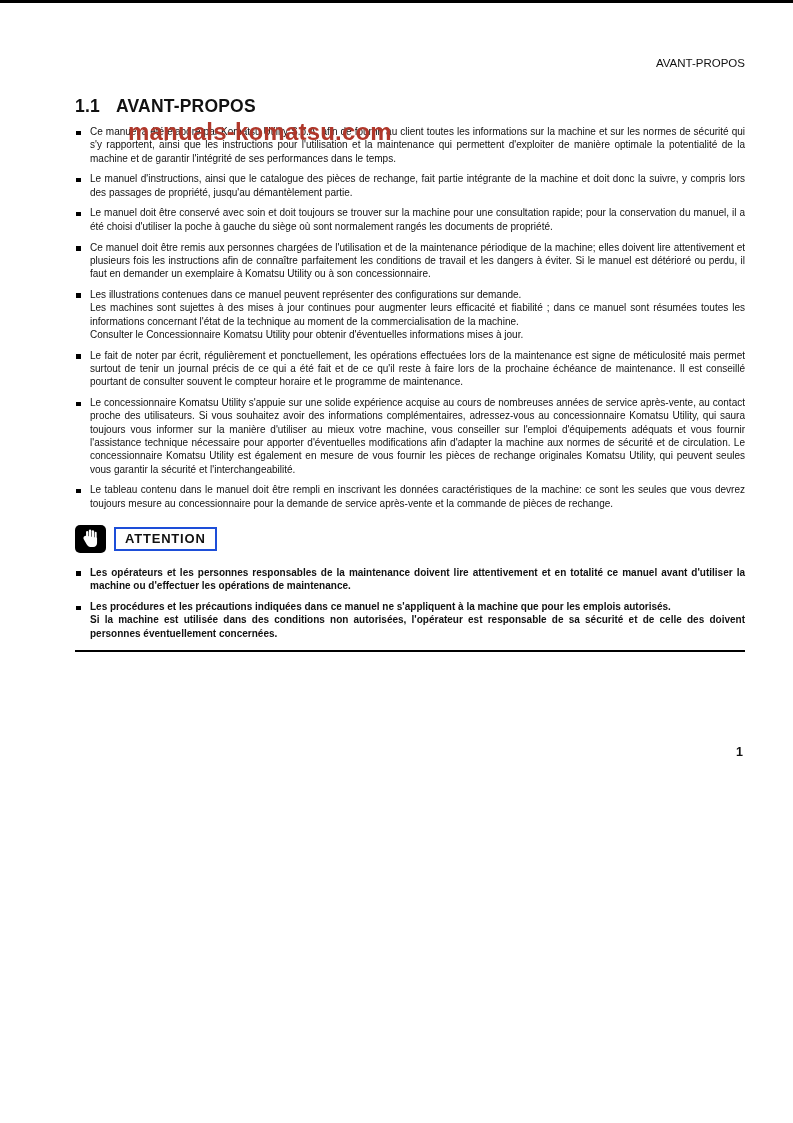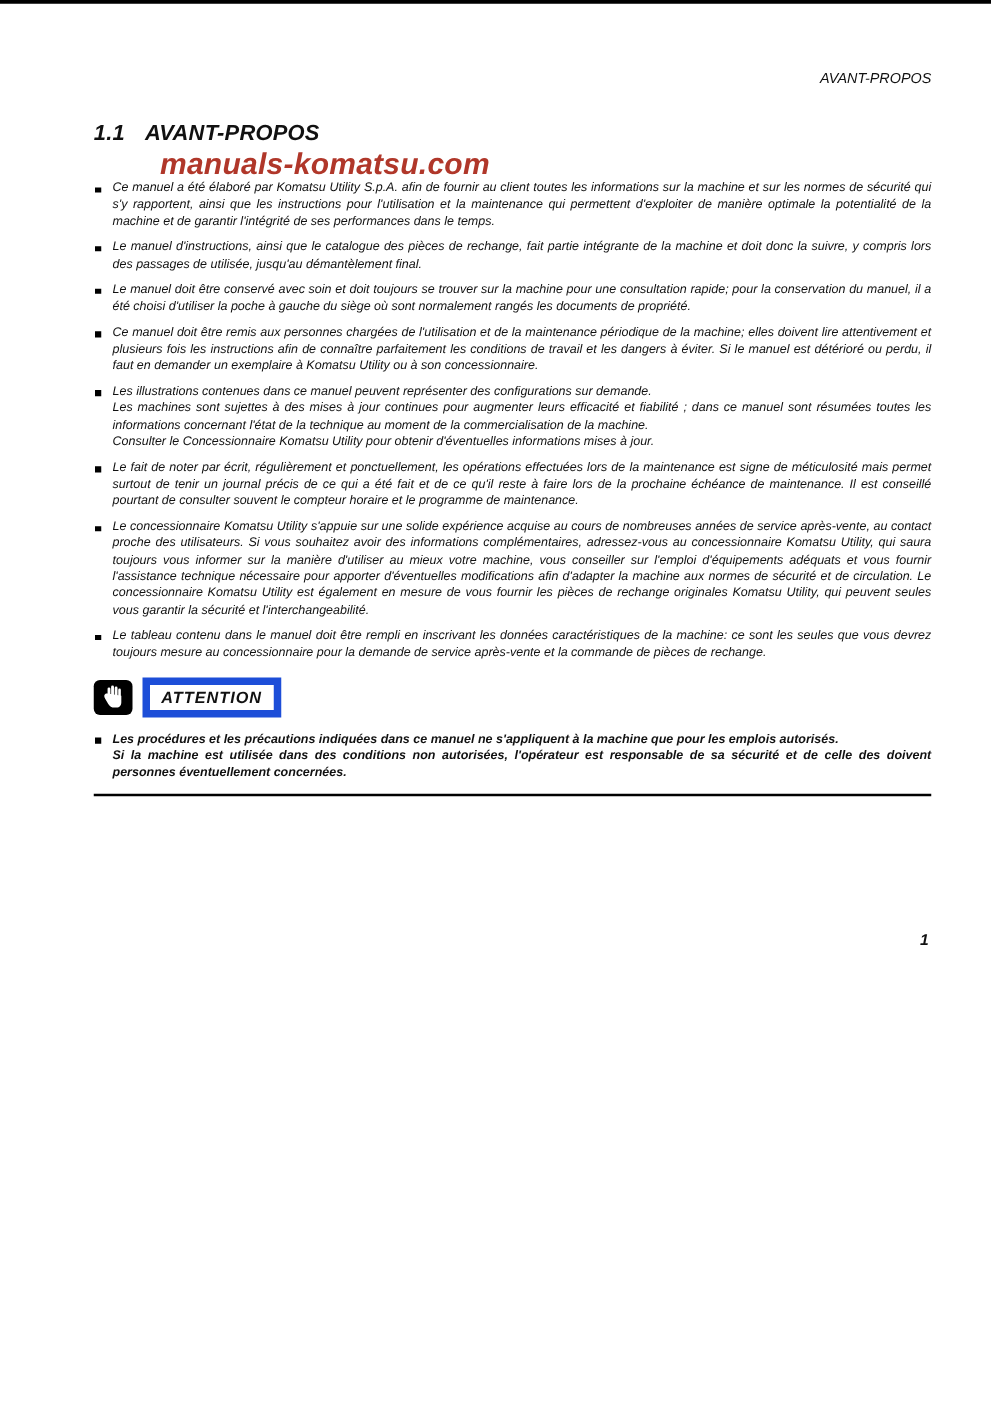--- a/index.html
+++ b/index.html
@@ -1,31 +1,31 @@
 <!DOCTYPE html>
 <html><head>
 <meta charset="utf-8">
 <style>
   html,body{margin:0;padding:0;background:#ffffff;}
   body{font-family:"Liberation Sans", sans-serif;color:#111;}
-  .page{position:relative;width:793px;height:793px;background:#fff;overflow:hidden;box-sizing:border-box;font-style:italic;}
+  .page{position:relative;width:793px;height:793px;background:#fff;overflow:hidden;box-sizing:border-box;}
   .top-scan-edge{position:absolute;top:0;left:0;width:100%;height:3px;background:#000;}
   .running-header{position:absolute;top:57px;right:48px;font-size:11.5px;color:#111;}
   .content{position:absolute;top:96px;left:75px;width:670px;}
-  .title{margin:0 0 27px 0;font-size:17.5px;font-weight:bold;letter-spacing:.2px;display:flex;align-items:flex-end;}
+  .title{margin:0 0 8px 0;font-size:17.5px;font-weight:bold;letter-spacing:.2px;display:flex;align-items:flex-end;}
   .title .num{margin-right:16px;}
   .watermark{position:absolute;top:118px;left:128px;font-size:24px;font-weight:bold;color:#b0372a;z-index:5;letter-spacing:.2px;}
   ul.bullets{list-style:none;margin:0;padding:0;}
   ul.bullets li{position:relative;padding-left:15px;margin-bottom:7.5px;font-size:10px;line-height:1.33;text-align:justify;}
   ul.bullets li .marker{position:absolute;left:1px;top:5.5px;width:4.5px;height:4.5px;background:#000;}
   ul.bullets li .txt{white-space:pre-line;display:block;}
   ul.bullets.bold li{font-weight:bold;}
   .attention-row{display:flex;align-items:center;margin:14px 0 12px 0;height:30px;}
   .attention-icon{width:31px;height:28px;background:#000;border-radius:5px;display:flex;align-items:center;justify-content:center;margin-right:8px;flex:0 0 auto;}
-  .attention-box{border:6px solid #1d4ed8;padding:2px 9px 2px 9px;font-size:13px;font-weight:bold;letter-spacing:.8px;line-height:1.2;}
+  .attention-box{border:2px solid #1d4ed8;padding:2px 9px 2px 9px;font-size:13px;font-weight:bold;letter-spacing:.8px;line-height:1.2;}
   .bottom-rule{border:0;border-top:2.5px solid #000;margin:10px 0 0 0;}
   .page-number{position:absolute;bottom:34px;right:50px;font-size:12.5px;font-weight:bold;}
 </style>
 </head>
 <body>
 
 <div class="page">
   <div class="top-scan-edge"></div>
 
   <div class="running-header">AVANT-PROPOS</div>
@@ -38,21 +38,21 @@
       <span>AVANT-PROPOS</span>
     </h1>
 
     <ul class="bullets">
       <li>
           <span class="marker"></span>
           <span class="txt">Ce manuel a été élaboré par Komatsu Utility S.p.A. afin de fournir au client toutes les informations sur la machine et sur les normes de sécurité qui s'y rapportent, ainsi que les instructions pour l'utilisation et la maintenance qui permettent d'exploiter de manière optimale la potentialité de la machine et de garantir l'intégrité de ses performances dans le temps.</span>
         </li>
       <li>
           <span class="marker"></span>
-          <span class="txt">Le manuel d'instructions, ainsi que le catalogue des pièces de rechange, fait partie intégrante de la machine et doit donc la suivre, y compris lors des passages de utilisée, jusqu'au démantèlement final.</span>
+          <span class="txt">Le manuel d'instructions, ainsi que le catalogue des pièces de rechange, fait partie intégrante de la machine et doit donc la suivre, y compris lors des passages de propriété, jusqu'au démantèlement partie.</span>
         </li>
       <li>
           <span class="marker"></span>
           <span class="txt">Le manuel doit être conservé avec soin et doit toujours se trouver sur la machine pour une consultation rapide; pour la conservation du manuel, il a été choisi d'utiliser la poche à gauche du siège où sont normalement rangés les documents de propriété.</span>
         </li>
       <li>
           <span class="marker"></span>
           <span class="txt">Ce manuel doit être remis aux personnes chargées de l'utilisation et de la maintenance périodique de la machine; elles doivent lire attentivement et plusieurs fois les instructions afin de connaître parfaitement les conditions de travail et les dangers à éviter. Si le manuel est détérioré ou perdu, il faut en demander un exemplaire à Komatsu Utility ou à son concessionnaire.</span>
         </li>
       <li>
@@ -86,20 +86,24 @@
             <path d="M5.2 8.6 C3.4 9.4 3.4 11.2 4.4 12.8 L7.2 17.6 C8.4 19.7 10.2 20.8 12.6 20.8 L14.4 20.8 C17.2 20.8 18.6 18.9 18.6 16.2 L18.6 10.5 L6.6 8.4 Z"></path>
           </g>
         </svg>
       </span>
       <span class="attention-box">ATTENTION</span>
     </div>
 
     <ul class="bullets bold">
       <li>
           <span class="marker"></span>
+          <span class="txt">Les opérateurs et les personnes responsables de la maintenance doivent lire attentivement et en totalité ce manuel avant d'utiliser la machine ou d'effectuer les opérations de maintenance.</span>
+        </li>
+      <li>
+          <span class="marker"></span>
           <span class="txt">Les procédures et les précautions indiquées dans ce manuel ne s'appliquent à la machine que pour les emplois autorisés.
 Si la machine est utilisée dans des conditions non autorisées, l'opérateur est responsable de sa sécurité et de celle des doivent personnes éventuellement concernées.</span>
         </li>
     </ul>
 
     <hr class="bottom-rule">
   </div>
 
   <div class="page-number">1</div>
 </div>

